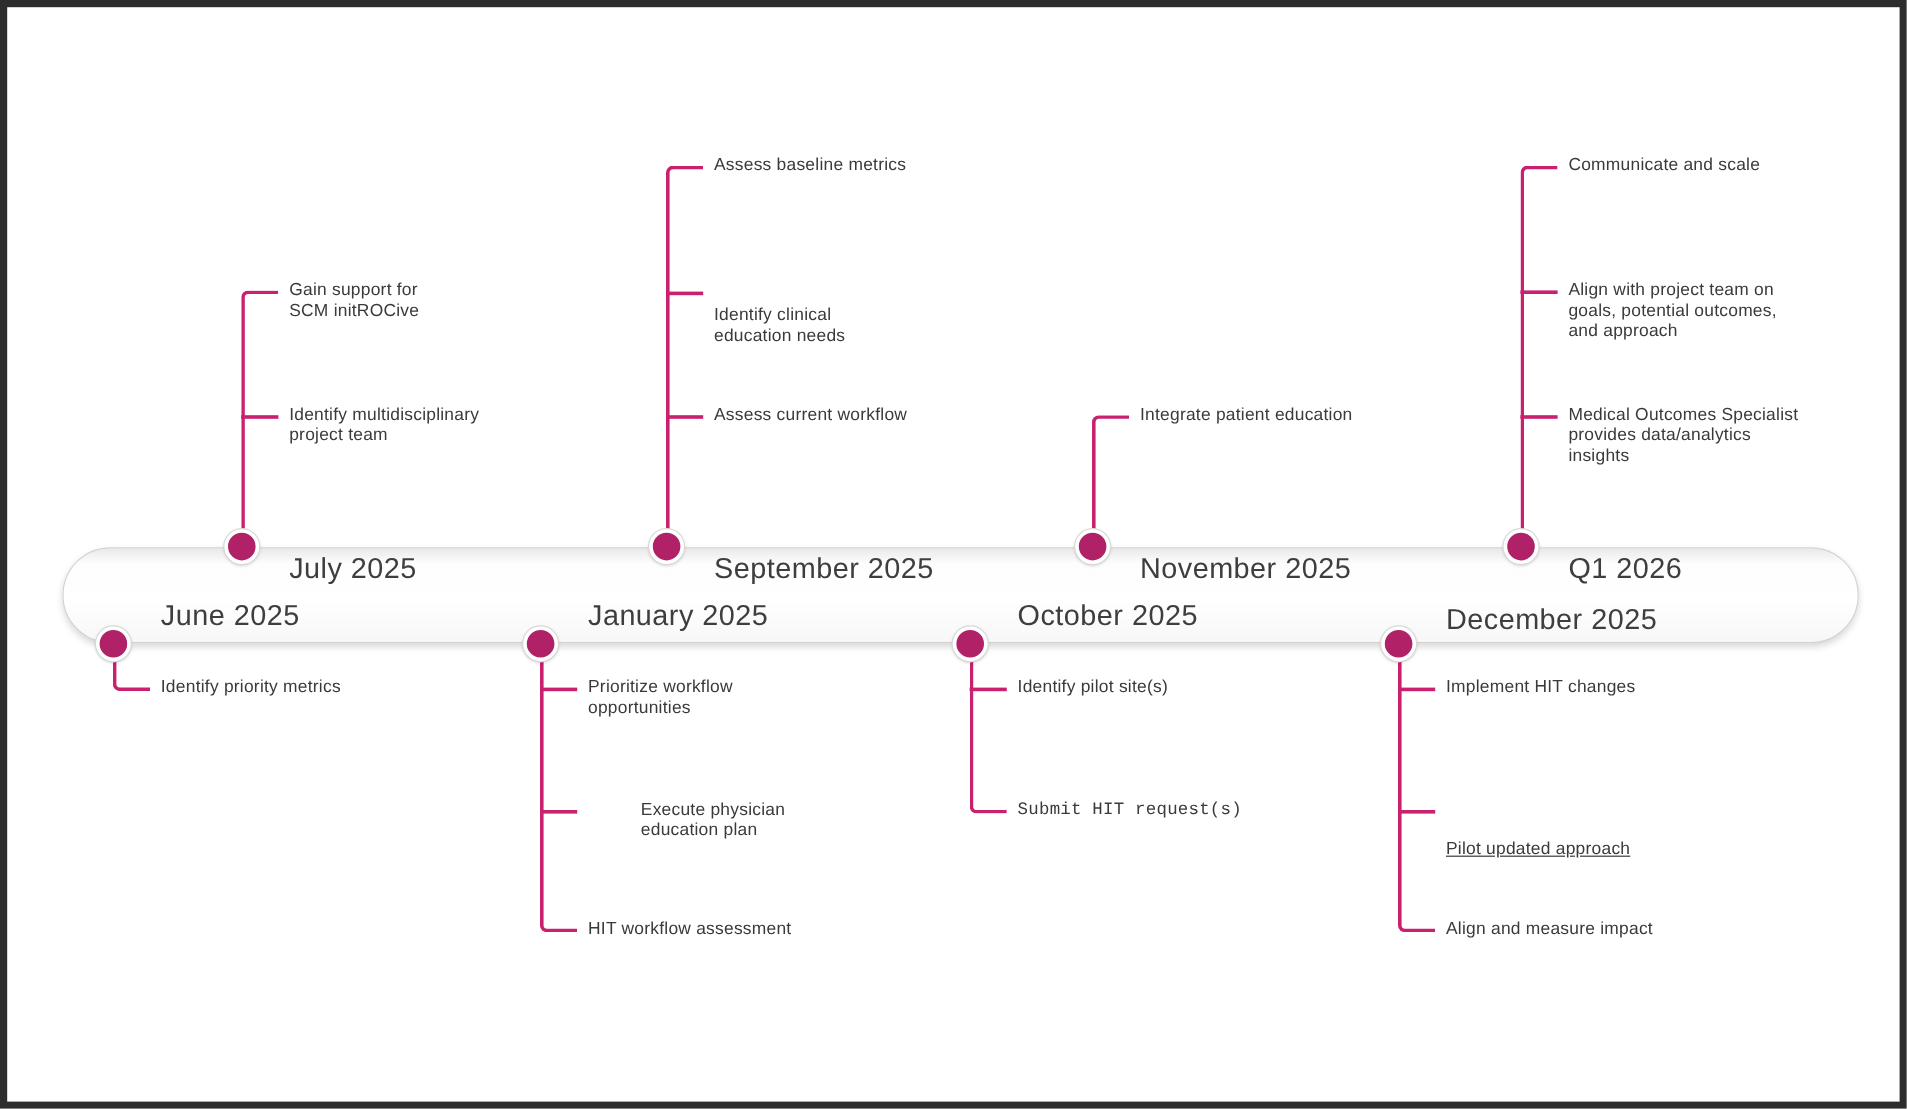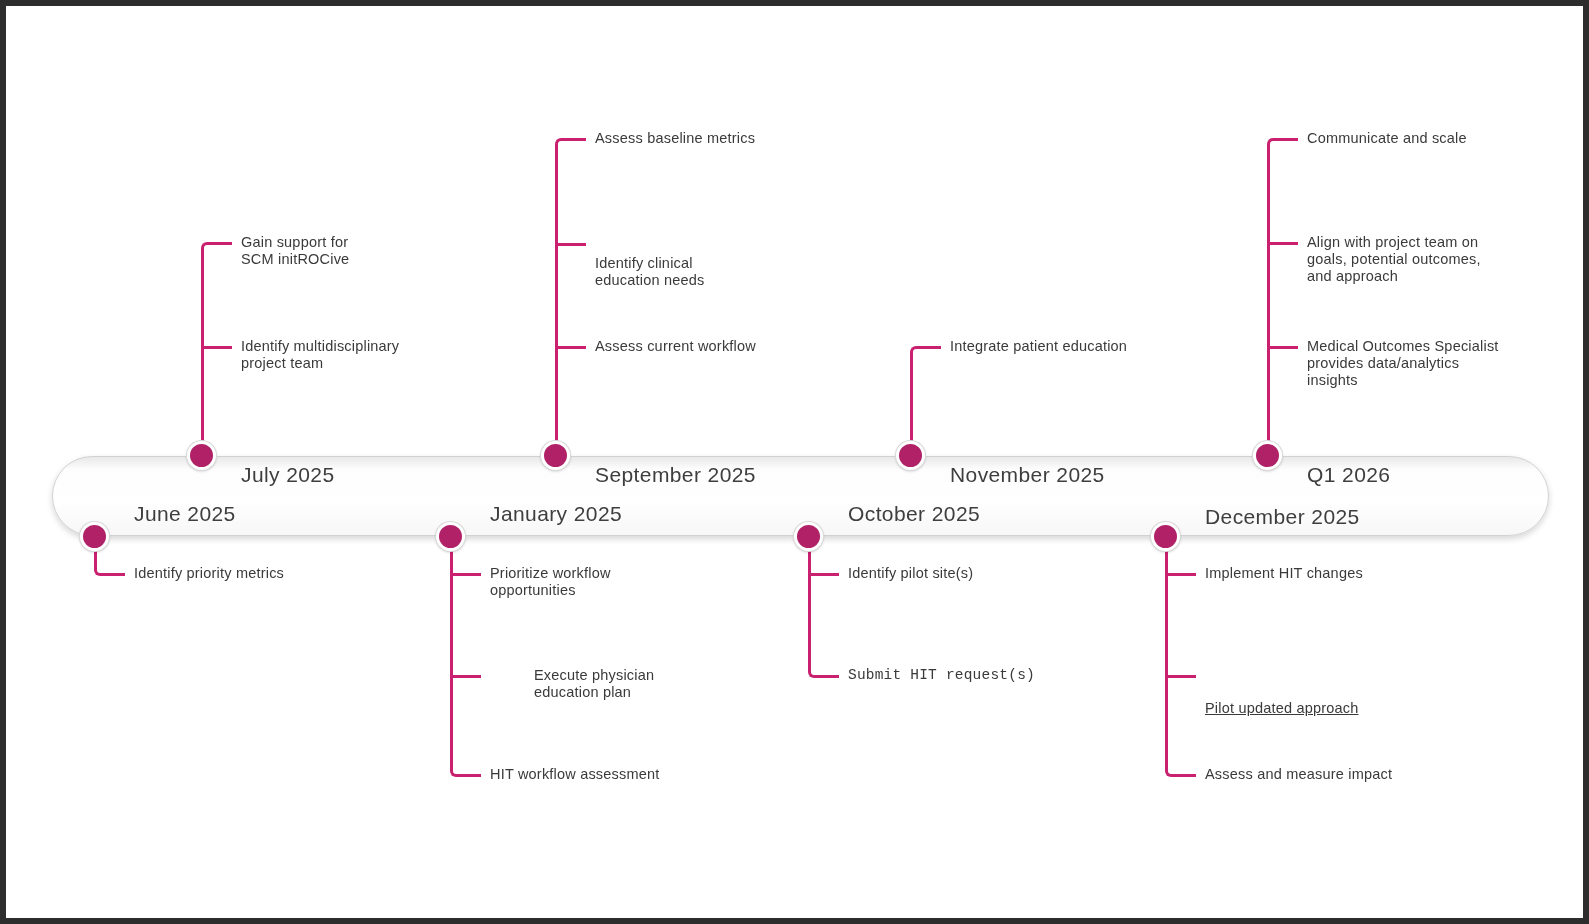--- a/index.html
+++ b/index.html
@@ -26,21 +26,21 @@
   .elbow.bottom{border-bottom:3px solid var(--line);border-bottom-left-radius:6px;}
   .tick{position:absolute;height:3px;background:var(--line);}
   .dot{
     position:absolute;width:23px;height:23px;border-radius:50%;
     background:var(--dot);
     border:3.5px solid #ffffff;
     box-shadow:0 0 0 1px #d9d9d9, 0 1px 3px rgba(0,0,0,0.25);
   }
   .month-label{
     position:absolute;
-    font-size:21px;line-height:24px;color:#3e3e3e;
+    font-size:24px;line-height:24px;color:#3e3e3e;
     letter-spacing:0.4px;white-space:nowrap;
   }
   .item-text{
     position:absolute;
     font-size:14.5px;line-height:17.2px;color:#3a3a3a;
     letter-spacing:0.2px;white-space:pre-line;
   }
 </style>
 </head>
 <body>
@@ -87,21 +87,21 @@
       <div class="month-label" style="left: 842px; top: 496px;">October 2025</div>
       <div class="elbow top" style="left: 903.5px; width: 31.5px; top: 339.5px; height: 110.5px;"></div>
       <div class="item-text" style="left: 944px; top: 332px;">Integrate patient education</div>
       <div class="dot" style="left: 890px; top: 435px;"></div>
       <div class="month-label" style="left: 944px; top: 457px;">November 2025</div>
       <div class="elbow bottom" style="left: 1158.5px; width: 31.5px; top: 531px; height: 239.5px;"></div>
       <div class="tick" style="left: 1158.5px; top: 566.5px; width: 31.5px;"></div>
       <div class="item-text" style="left: 1199px; top: 559px;">Implement HIT changes</div>
       <div class="tick" style="left: 1158.5px; top: 668.5px; width: 31.5px;"></div>
       <div class="item-text" style="left: 1199px; top: 694px; text-decoration: underline;">Pilot updated approach</div>
-      <div class="item-text" style="left: 1199px; top: 760px;">Assess and measure impact</div>
+      <div class="item-text" style="left: 1199px; top: 760px;">Align and measure impact</div>
       <div class="dot" style="left: 1145px; top: 516px;"></div>
       <div class="month-label" style="left: 1199px; top: 499px;">December 2025</div>
       <div class="elbow top" style="left: 1260.5px; width: 31.5px; top: 131.5px; height: 318.5px;"></div>
       <div class="item-text" style="left: 1301px; top: 124px;">Communicate and scale</div>
       <div class="tick" style="left: 1260.5px; top: 235.5px; width: 31.5px;"></div>
       <div class="item-text" style="left: 1301px; top: 228px;">Align with project team on
 goals, potential outcomes,
 and approach</div>
       <div class="tick" style="left: 1260.5px; top: 339.5px; width: 31.5px;"></div>
       <div class="item-text" style="left: 1301px; top: 332px;">Medical Outcomes Specialist

